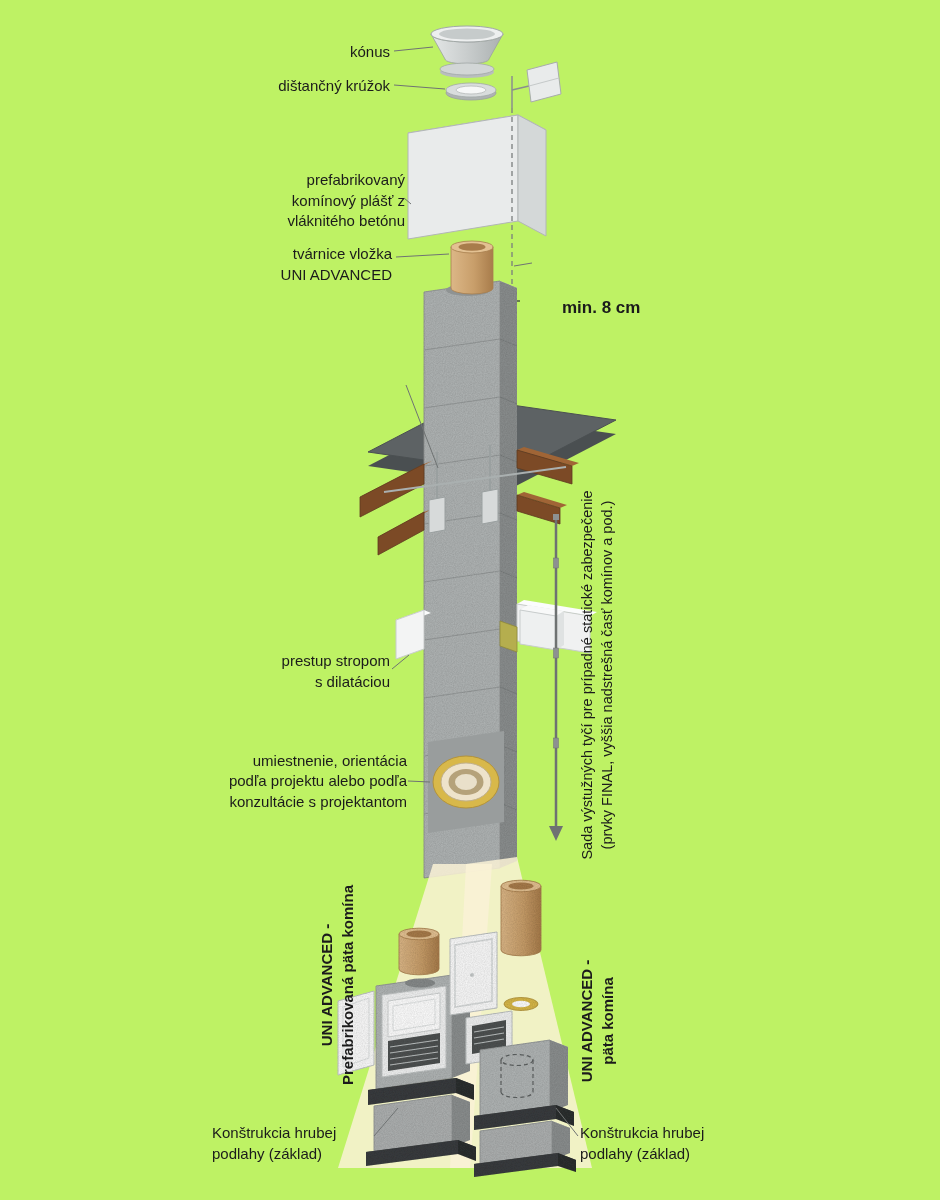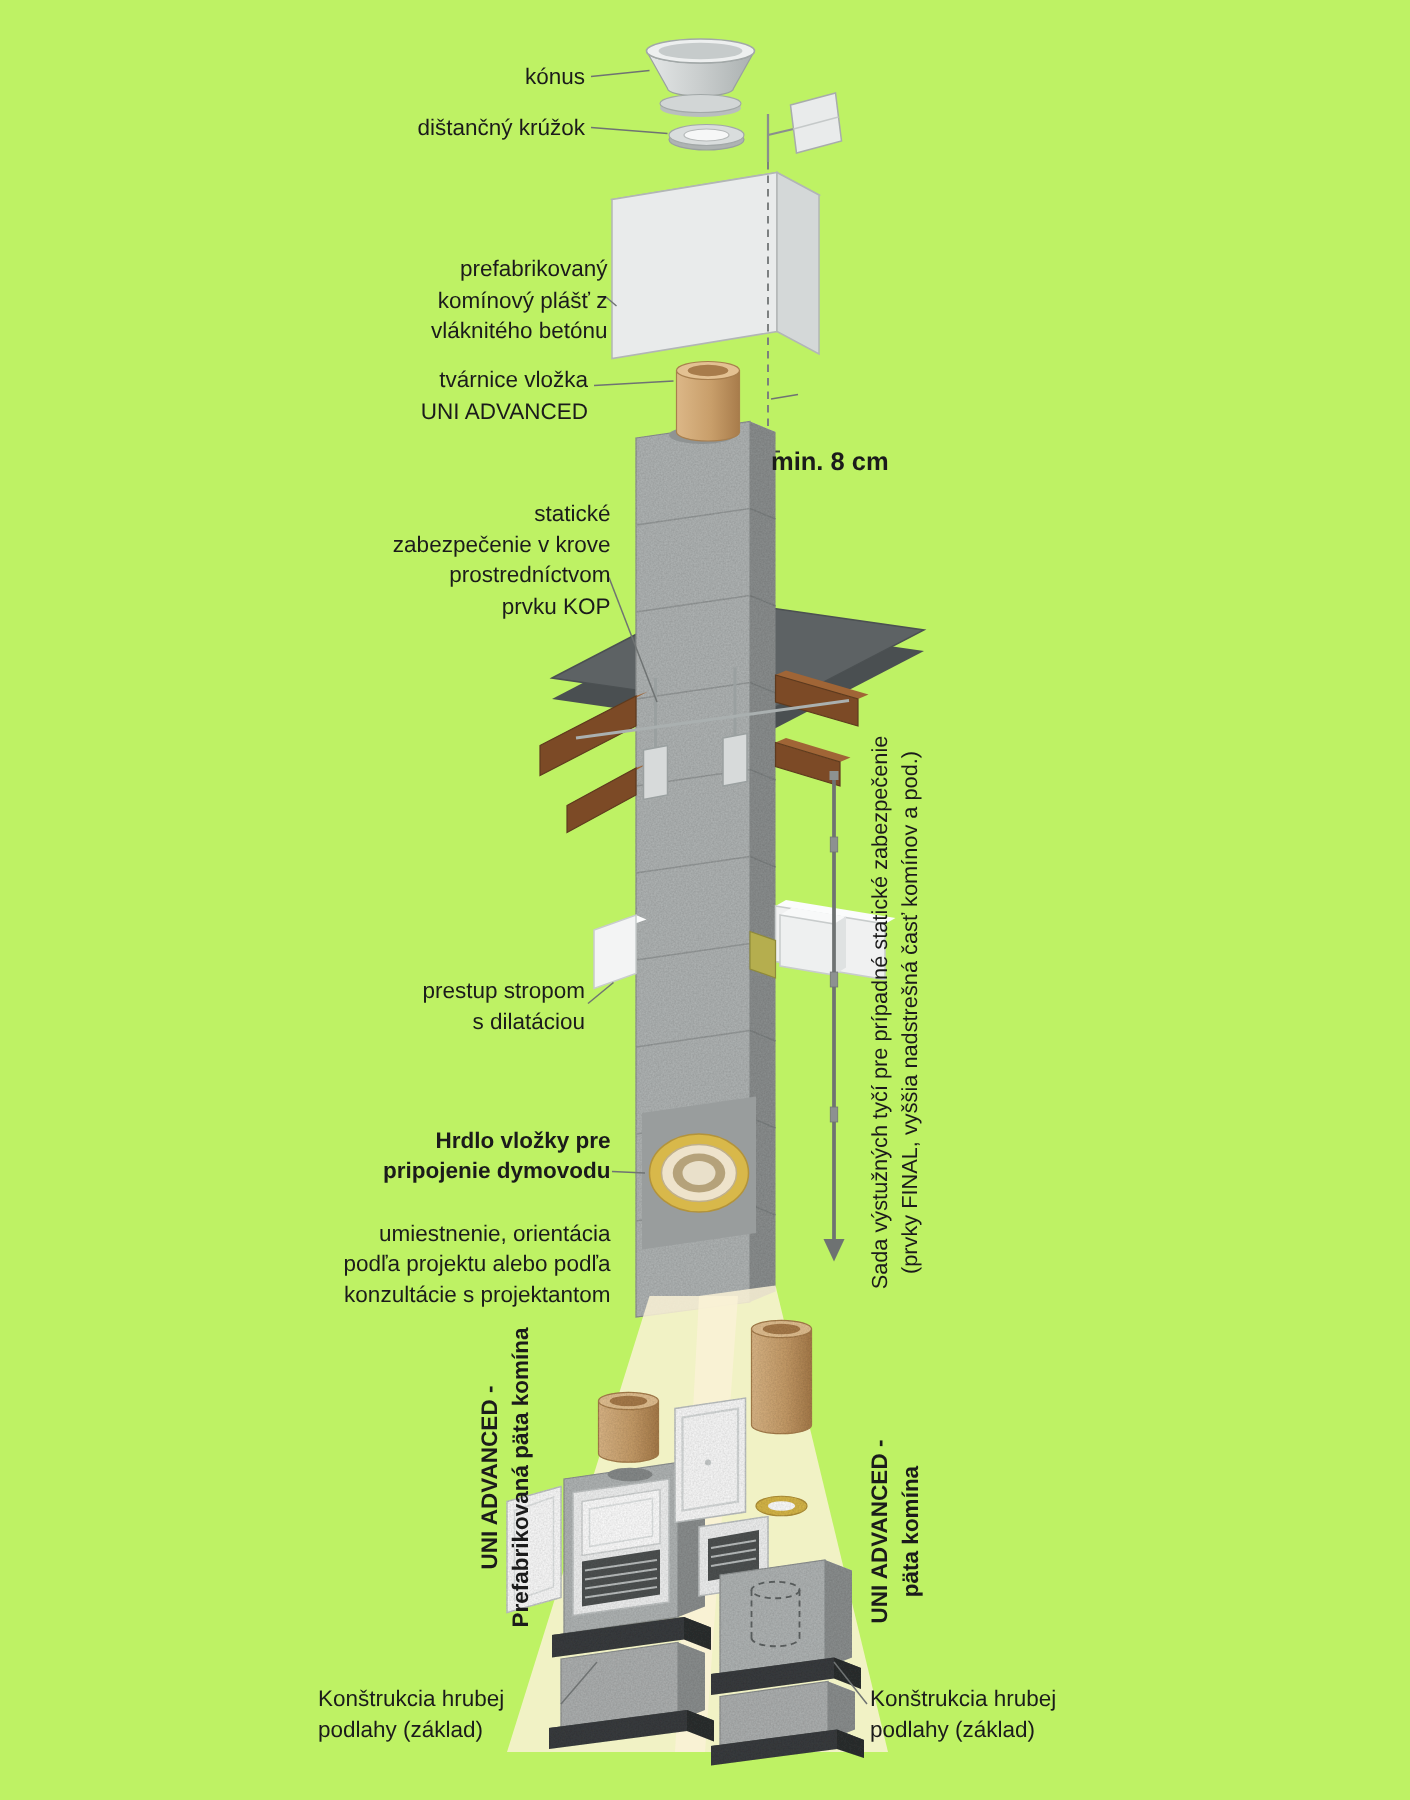--- a/index.html
+++ b/index.html
@@ -227,31 +227,25 @@
   </g>
 </svg>
 
 <div class="lbl r" style="left:240px;top:42px;width:150px;">kónus</div>
 <div class="lbl r" style="left:210px;top:76px;width:180px;">dištančný krúžok</div>
 <div class="lbl r" style="left:225px;top:170px;width:180px;">prefabrikovaný
 komínový plášť z
 vláknitého betónu</div>
 <div class="lbl r" style="left:215px;top:244px;width:177px;">tvárnice vložka
 UNI ADVANCED</div>
-<div class="lbl min8" style="left:514px;top:296px;">min. 8 cm</div>
-<div class="lbl r" style="left:220px;top:333px;width:187px;">statické
-zabezpečenie v krove
-prostredníctvom
-prvku KOP</div>
+<div class="lbl min8" style="left:562px;top:296px;">min. 8 cm</div>
 <div class="lbl r" style="left:235px;top:651px;width:155px;">prestup stropom
 s dilatáciou</div>
 
 <div class="lbl r" style="left:200px;top:730px;width:207px;">
-  <div class="b">Hrdlo vložky pre
-pripojenie dymovodu</div>
   <div>umiestnenie, orientácia
 podľa projektu alebo podľa
 konzultácie s projektantom</div>
 </div>
 
 <div class="lbl rot sada" style="left:389px;top:653px;width:420px;height:44px;">Sada výstužných tyčí pre prípadné statické zabezpečenie
 (prvky FINAL, vyššia nadstrešná časť komínov a pod.)</div>
 <div class="lbl rot b" style="left:199px;top:963px;width:280px;height:44px;">UNI ADVANCED -
 Prefabrikovaná päta komína</div>
 <div class="lbl rot b" style="left:514px;top:999px;width:170px;height:44px;">UNI ADVANCED -

